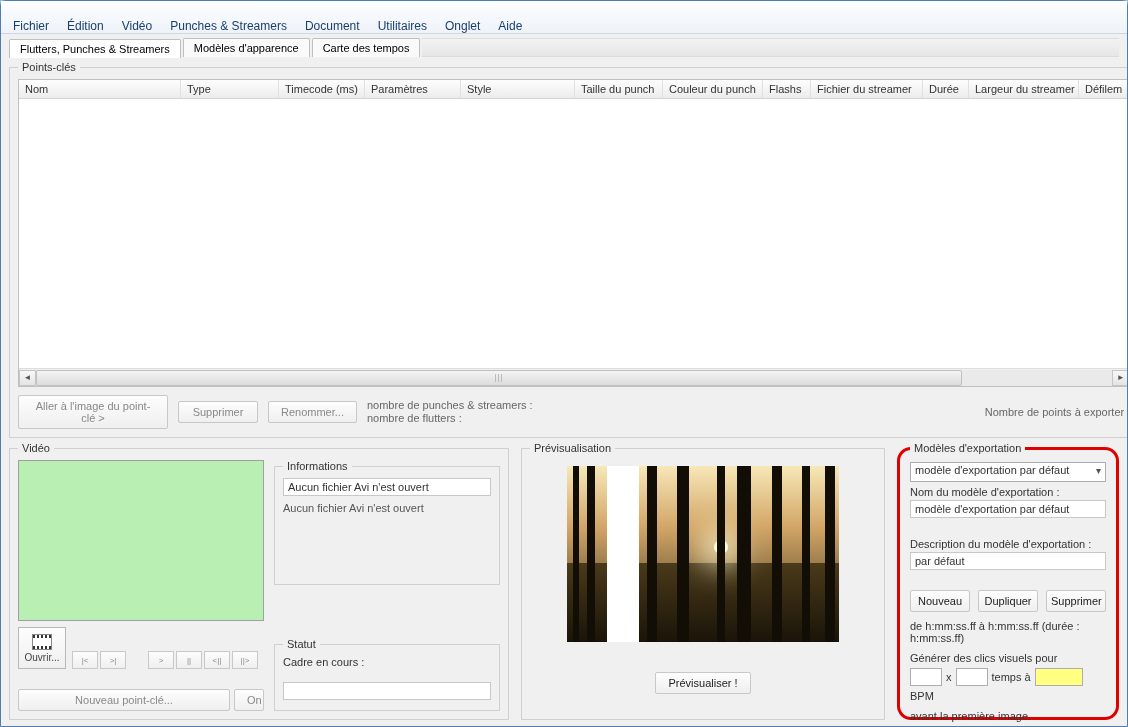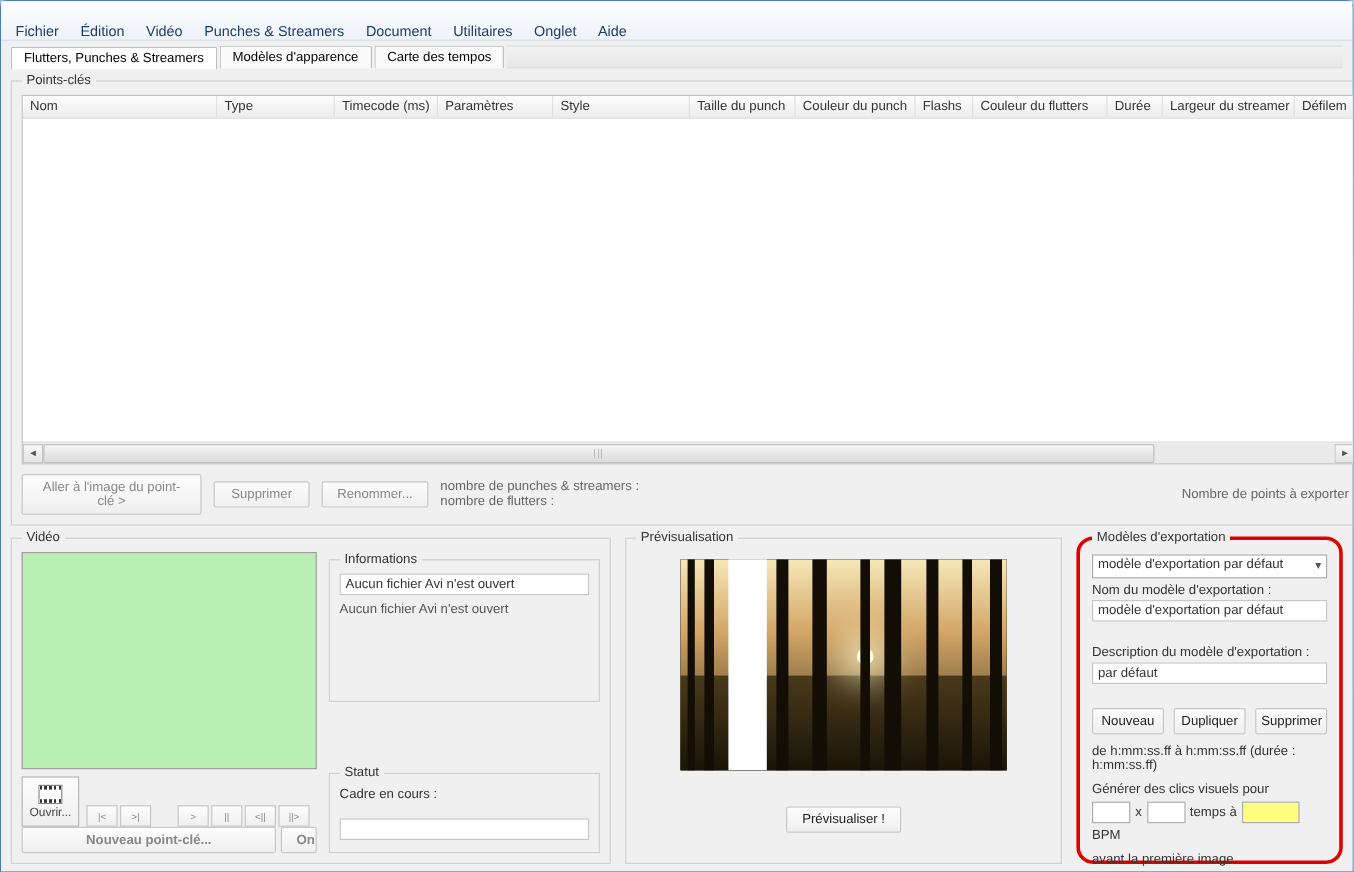--- a/index.html
+++ b/index.html
@@ -40,21 +40,21 @@
 .video-inner { display: flex; gap: 10px; flex: 1; }
 .video-left { width: 246px; display: flex; flex-direction: column; border-radius: 15px; }
 .video-canvas { flex: 1; background: #b9efb2; border: 1px solid #a0a0a0; }
 .video-ctrls { display: flex; gap: 6px; margin-top: 6px; align-items:flex-end; }
 .open-btn { width: 48px; height: 42px; border: 1px solid #b8b8b8; background: linear-gradient(to bottom,#fdfdfd,#efefef); display:flex; flex-direction:column; align-items:center; justify-content:center; gap:2px; font-size:10px; color:#444; }
 .open-btn .film { width:20px; height:16px; background:#fff; border:1px solid #888; position:relative; }
 .open-btn .film::before, .open-btn .film::after { content:""; position:absolute; left:0; right:0; height:3px; background: repeating-linear-gradient(to right,#333 0,#333 2px,#fff 2px,#fff 4px); }
 .open-btn .film::before { top:0; } .open-btn .film::after { bottom:0; }
 .navbtns { display:flex; gap:2px; flex-wrap:wrap; width: 70px; }
 .navbtn { width: 26px; height: 18px; border:1px solid #c8c8c8; background: linear-gradient(to bottom,#fdfdfd,#efefef); font-size:8px; display:flex; align-items:center; justify-content:center; color:#888; }
-.new-kp { display:flex; gap:4px; margin-top:0;font-weight:bold; }
+.new-kp { display:flex; gap:4px; margin-top:20px; }
 .new-kp .btn { flex:1; }
 .video-right { flex: 1; display: flex; flex-direction: column; gap: 6px; }
 .info-box, .status-box { border: 1px solid #d0d0d0; padding: 6px 8px 10px 8px; position: relative; font-size: 11px; }
 .info-box legend, .status-box legend { font-size: 11px; }
 .txtfield { width: 100%; border: 1px solid #c8c8c8; background: #fff; padding: 2px 4px; font-size: 11px; color: #333; height: 18px; }
 .status-box { margin-top: auto; }
 .preview-group { width: 364px; }
 .preview-img { margin: 6px auto 0 auto; width: 272px; height: 176px; position: relative; background: #000; overflow:hidden; }
 .preview-img .sky { position:absolute; inset:0; background: linear-gradient(to bottom,#f7e8b8 0%,#d2a566 35%,#2a2815 100%); }
 .preview-img .trees { position:absolute; bottom:0; left:0; right:0; height:100%; }
@@ -108,21 +108,21 @@
       <div class="table-wrap">
         <div class="thead">
           <div style="width:162px">Nom</div>
           <div style="width:98px">Type</div>
           <div style="width:86px">Timecode (ms)</div>
           <div style="width:96px">Paramètres</div>
           <div style="width:114px">Style</div>
           <div style="width:88px">Taille du punch</div>
           <div style="width:100px">Couleur du punch</div>
           <div style="width:48px">Flashs</div>
-          <div style="width:112px">Couleur du flutters</div>
+          <div style="width:112px">Fichier du streamer</div>
           <div style="width:46px">Durée</div>
           <div style="width:110px">Largeur du streamer</div>
           <div style="flex:1">Défilem</div>
         </div>
         <div class="tbody"></div>
         <div class="hscroll">
           <div class="arrow">◄</div>
           <div class="track">
             <div class="thumb">
                 <div class="grip"></div>

